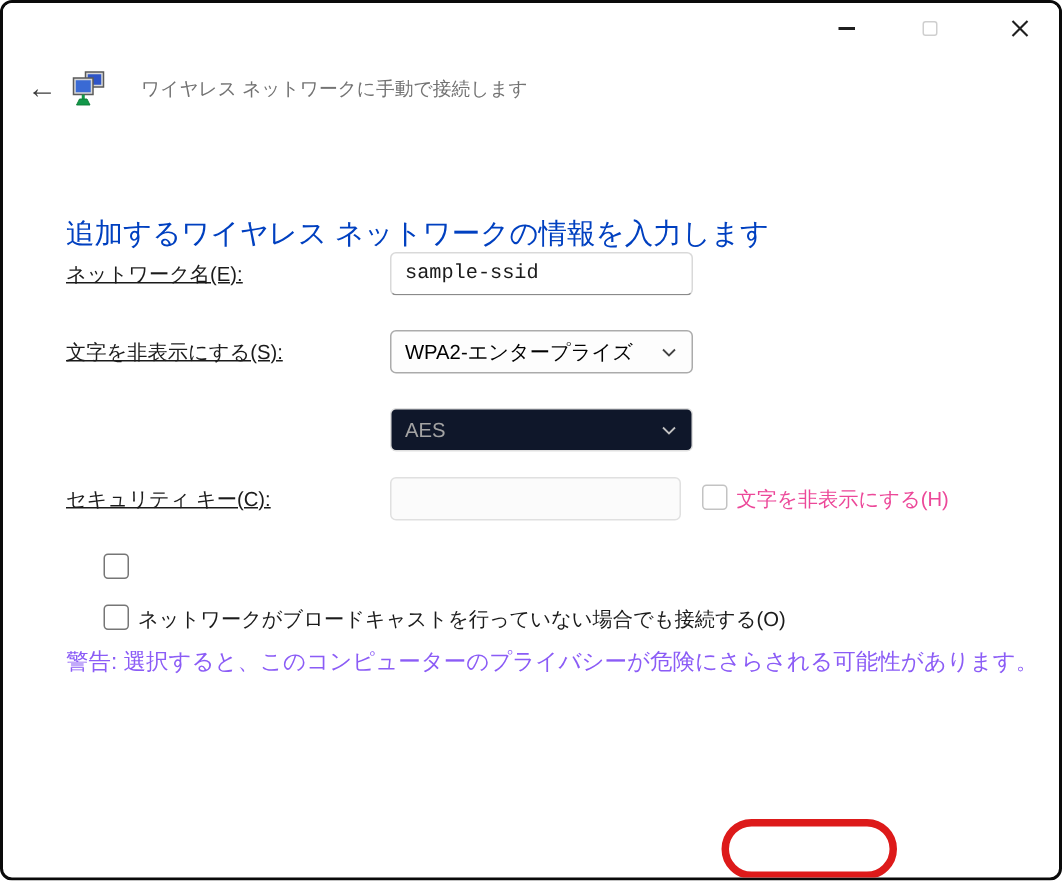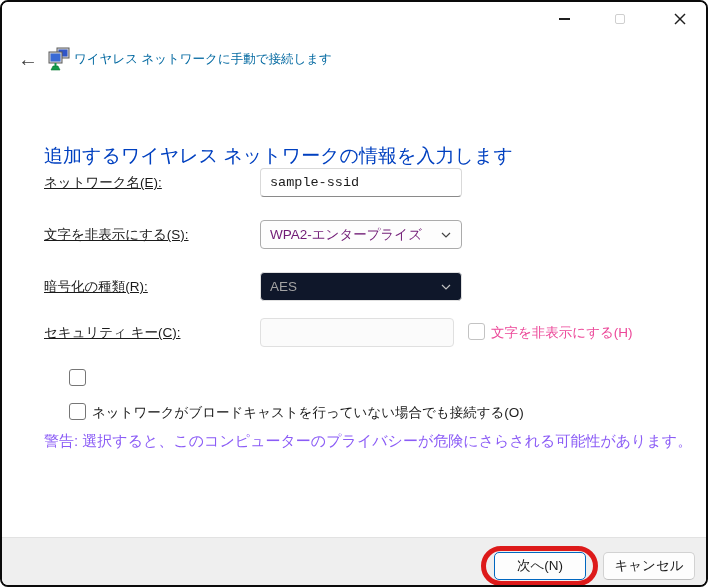--- a/index.html
+++ b/index.html
@@ -16,37 +16,37 @@
   .tb-btn.min{left:542px;}
   .tb-btn.max{left:598px;}
   .tb-btn.close{left:658px;}
   .dash{display:block;width:11px;height:2px;background:#1f1f1f;}
   .sq{display:block;width:10px;height:10px;border:1px solid #cfcfcf;border-radius:2px;background:#fff;}
 
   
   .nav{position:absolute;top:40px;left:0;right:0;height:34px;display:flex;align-items:center;}
   .back{margin-left:13px;font-size:20px;color:#3b3b3b;line-height:1;width:26px;text-align:center;}
   .app-icon{margin-left:7px;width:22px;height:24px;}
-  .nav-title{margin-left:4px;font-size:12.5px;color:#0369a1;}
+  .nav-title{margin-left:24px;font-size:12.5px;color:#737373;}
 
   
   .heading{position:absolute;left:42px;top:97px;font-size:19px;color:#0040c0;margin-top:44px;}
 
   
   .f-label{position:absolute;left:42px;font-size:13.5px;color:#1b1b1b;text-decoration:underline;}
   .f-label.dis{color:#1b1b1b;}
   .txt-input{
     position:absolute;left:258px;width:202px;height:29px;background:#fff;
     border:1px solid #d9d9d9;border-bottom:1px solid #8a8a8a;border-radius:4px;
     font-size:13.5px;color:#1b1b1b;padding:0 9px;outline:none;font-family:Liberation Mono, monospace;
   }
   .combo{
     position:absolute;left:258px;width:202px;height:29px;background:#fdfdfd;
     border:1px solid #ababab;border-radius:4px;display:flex;align-items:center;
-    font-size:13.5px;color:#701a75;padding:0 9px;justify-content:space-between;
+    font-size:13.5px;color:#000000;padding:0 9px;justify-content:space-between;
   }
   .combo.disabled{background:#0f172a;border-color:#e0e0e0;color:#a3a3a3;}
   .txt-input:disabled{background:#fbfbfb;border:1px solid #e0e0e0;border-radius:4px;}
   .chev{width:12px;height:12px;flex:0 0 auto;}
 
   .cb{
     position:absolute;width:17px;height:17px;border:1px solid #767676;border-radius:3px;background:#fff;
   }
   .cb.disabled{border-color:#c3c3c3;}
   .cb-label{position:absolute;font-size:13.5px;color:#1b1b1b;}
@@ -112,40 +112,35 @@
   <input class="txt-input" style="top: 166px;" type="text" value="sample-ssid">
 
   <label class="f-label" style="top:224px">文字を非表示にする(S):</label>
   <div class="combo" style="top:218px">
     <span>WPA2-エンタープライズ</span>
     <svg class="chev" viewBox="0 0 12 12">
       <polyline points="2,4 6,8 10,4" fill="none" stroke="#444" stroke-width="1.2"></polyline>
     </svg>
   </div>
 
-  <label class="f-label dis" style="top:276px">暗号化の種類(R):</label>
   <div class="combo disabled" style="top:270px">
     <span>AES</span>
     <svg class="chev" viewBox="0 0 12 12">
       <polyline points="2,4 6,8 10,4" fill="none" stroke="#c0c0c0" stroke-width="1.2"></polyline>
     </svg>
   </div>
 
   <label class="f-label" style="top:322px">セキュリティ キー(C):</label>
   <input class="txt-input" style="top: 316px; width: 194px;" type="text" disabled="" value="">
   <span class="cb disabled" style="left:466px;top:321px"></span>
   <span class="cb-label dis" style="left:489px;top:322px">文字を非表示にする(H)</span>
 
   <span class="cb" style="left:67px;top:367px"></span>
 
   <span class="cb" style="left:67px;top:401px"></span>
   <span class="cb-label" style="left:90px;top:402px">ネットワークがブロードキャストを行っていない場合でも接続する(O)</span>
 
   <div class="warning">警告: 選択すると、このコンピューターのプライバシーが危険にさらされる可能性があります。</div>
 
-  <div class="footer">
-    <div class="btn btn-next">次へ(N)</div>
-    <div class="btn btn-cancel">キャンセル</div>
-  </div>
 
   <div class="annotation"></div>
 
 </div>
 
 </body></html>

